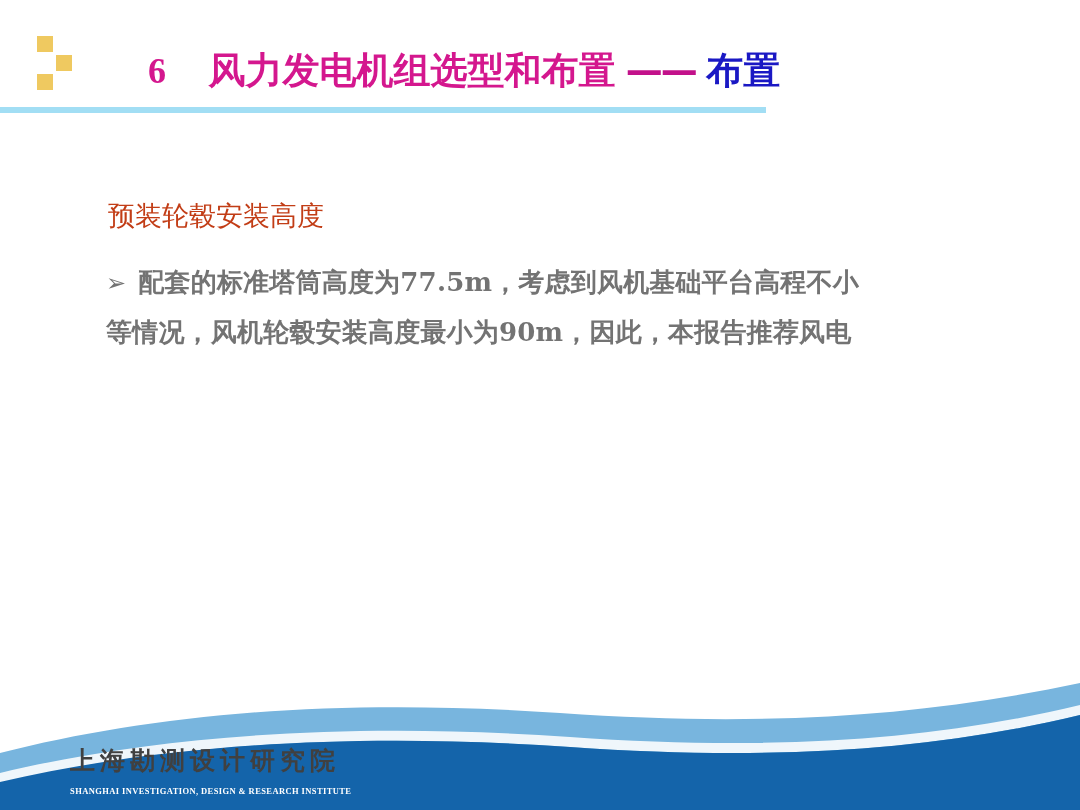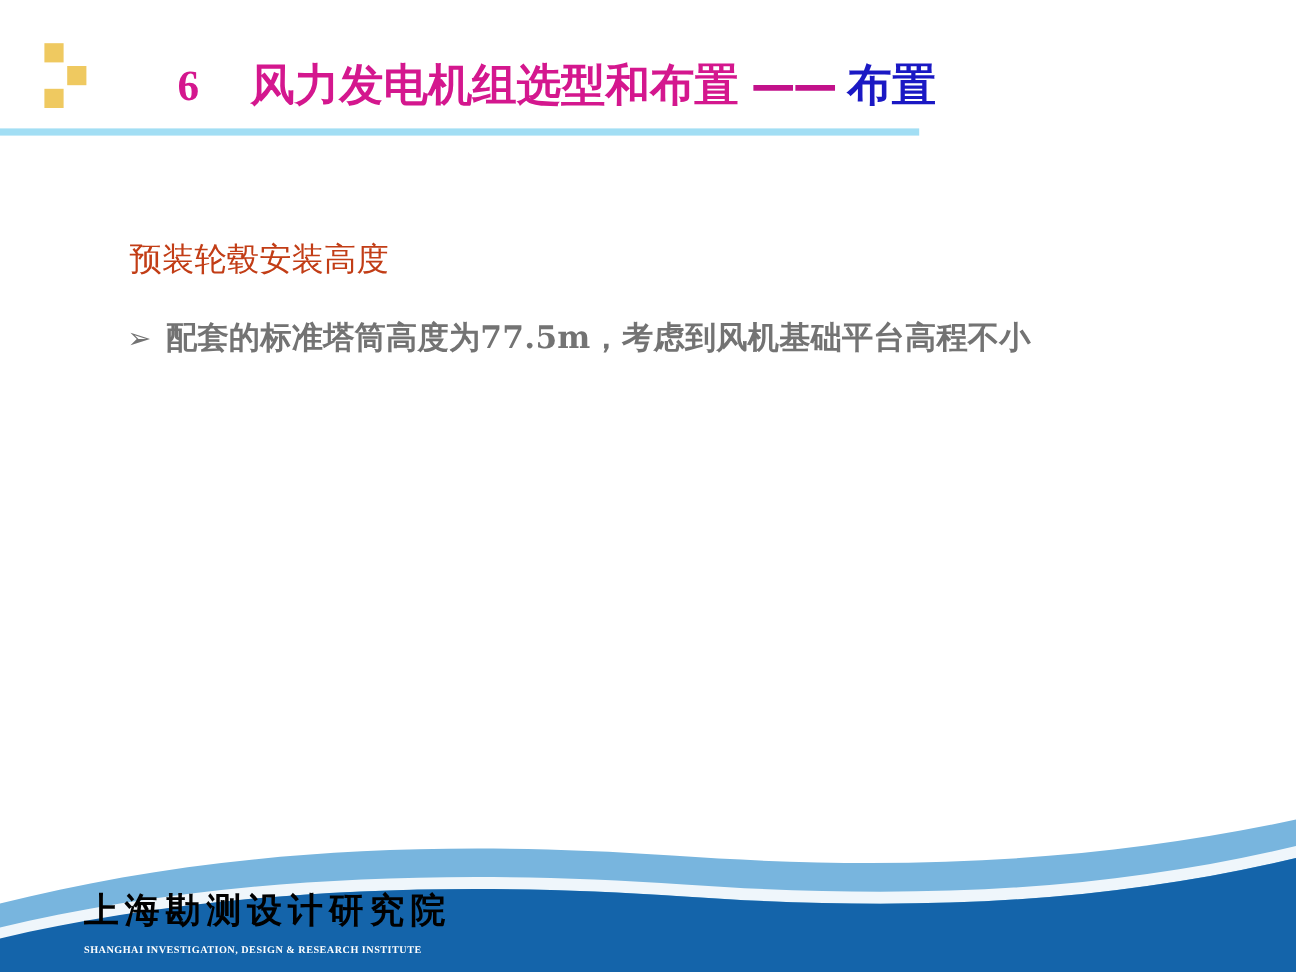--- a/index.html
+++ b/index.html
@@ -141,24 +141,24 @@
     height: 50px;
     flex: 0 0 auto;
   }
   #logo-text {
     margin-left: 12px;
     display: flex;
     flex-direction: column;
     justify-content: center;
   }
   #logo-cn {
-    color: #000000;
-    font-family: Liberation Mono, monospace;
-    font-weight: bold;
-    font-size: 29px;
+    color: #404040;
+    font-family: Liberation Serif, serif;
+    font-weight: bold;
+    font-size: 25px;
     letter-spacing: 5px;
     white-space: nowrap;
     line-height: 30px;
   }
   #logo-en {
     color: #ffffff;
     font-family: Liberation Serif, serif;
     font-weight: bold;
     font-size: 8.5px;
     letter-spacing: 0.4px;
@@ -185,20 +185,21 @@
     <span class="dash">——</span>
     <span class="part-blue">布置</span>
   </div>
 
   <div id="header-rule"></div>
 
   <div id="subheading">预装轮毂安装高度</div>
 
   <div id="body-block">
     <p class="l1"><span class="bullet-arrow">➢</span><span>配套的标准塔筒高度为77.5m，考虑到风机基础平台高程不小</span></p>
+    <p><span>等情况，风机轮毂安装高度最小为90m，因此，本报告推荐风电</span></p>
   </div>
 
   <svg id="footer-wave" viewBox="0 0 1080 135" preserveAspectRatio="none">
 
     <path d="M0,78 C150,40 330,22 560,38 C760,52 920,42 1080,8 L1080,135 L0,135 Z" fill="#78B5DE"></path>
 
     <path d="M0,98 C150,62 340,46 570,62 C770,76 930,66 1080,30 L1080,40 C930,76 770,86 570,72 C340,56 150,72 0,108 Z" fill="#FFFFFF" opacity="0.88"></path>
 
     <path d="M0,107 C150,72 340,56 570,72 C770,86 930,76 1080,40 L1080,135 L0,135 Z" fill="#1464AA"></path>
   </svg>

